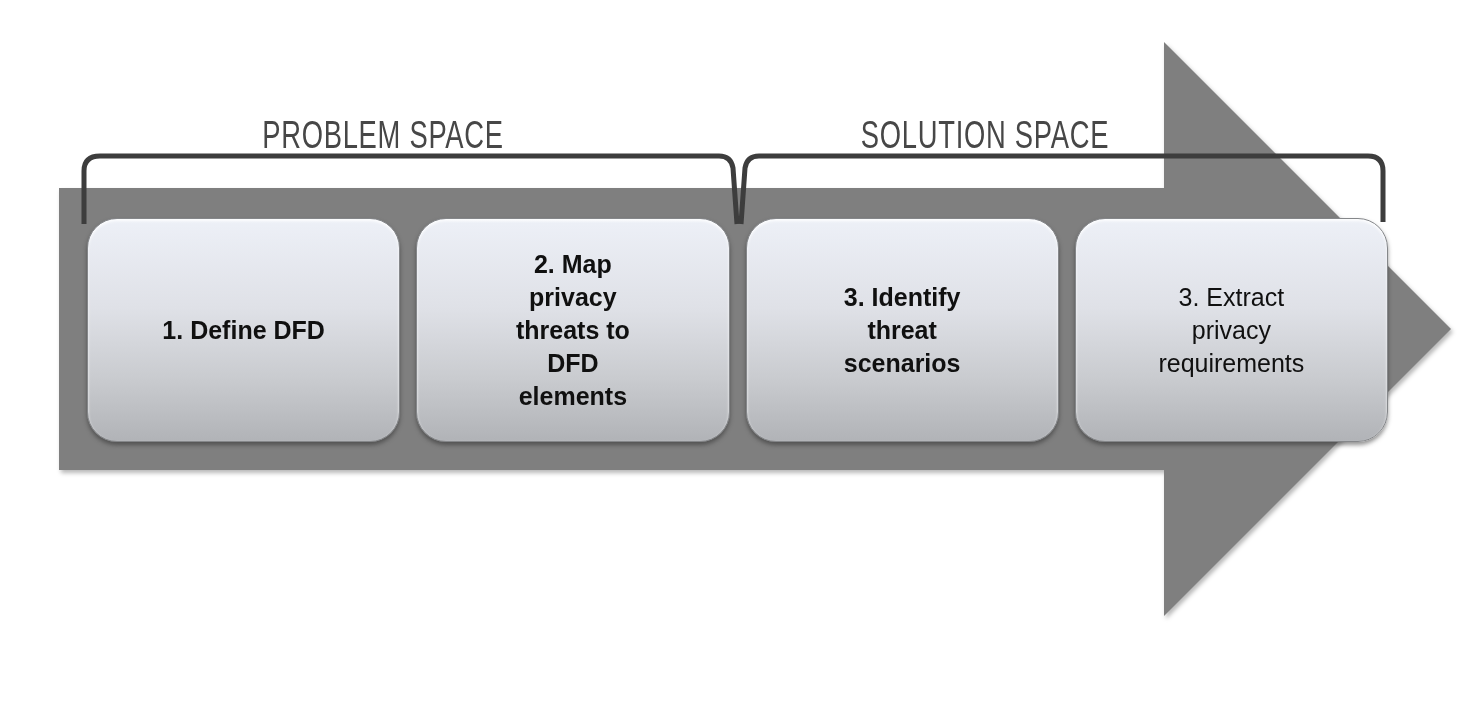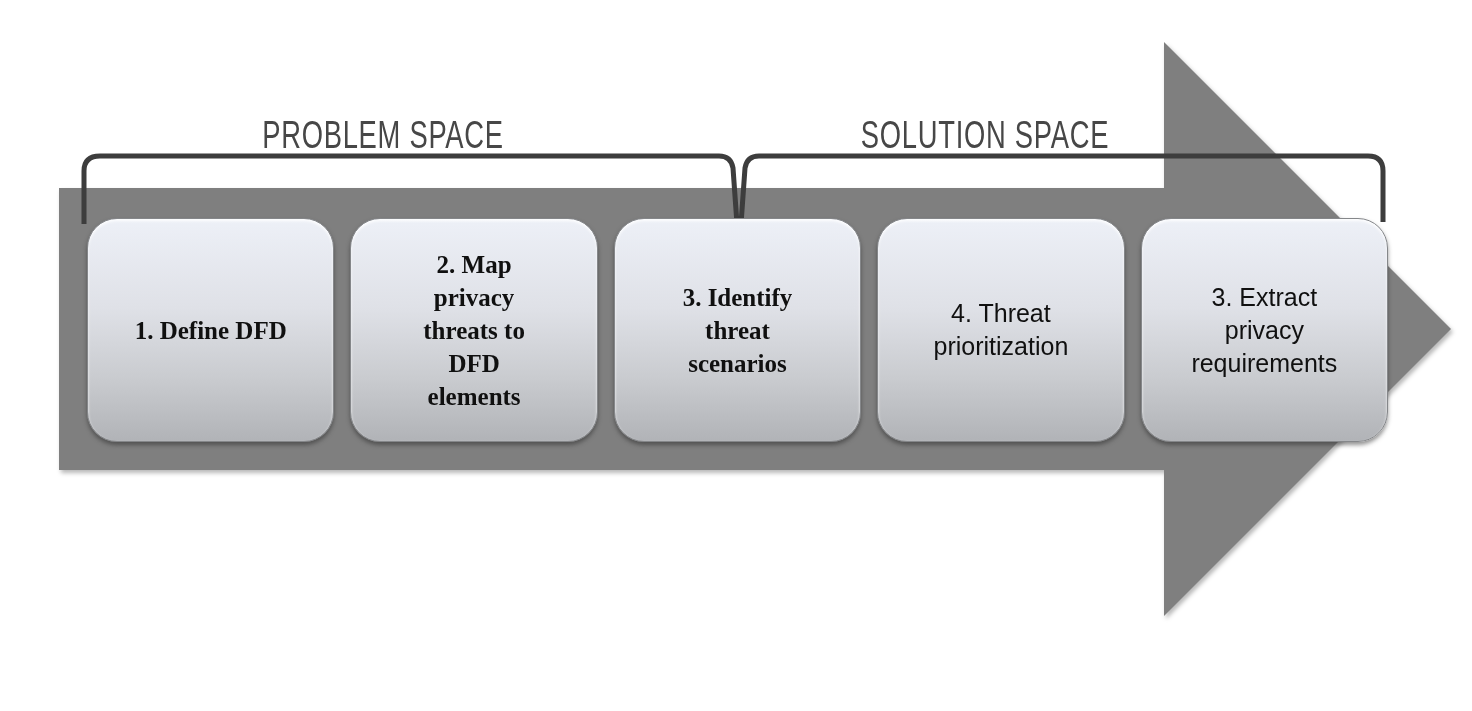--- a/index.html
+++ b/index.html
@@ -64,21 +64,21 @@
     padding: 0 10px;
     box-sizing: border-box;
   }
   .step-label {
     white-space: pre-line;
     text-align: center;
     font-size: 25px;
     line-height: 33px;
     color: var(--step-text, #101010);
   }
-  .step-box.bold .step-label { font-weight: bold; font-family: Liberation Serif, serif; }
+  .step-box.bold .step-label { font-weight: bold; }
 </style>
 </head>
 <body>
 
 <div class="canvas">
 
   <svg class="arrow-svg" viewBox="0 0 1472 711">
     <polygon class="arrow-shape" points="43,188 1148,188 1148,42 1435,329 1148,616 1148,470 43,470" fill="#7f7f7f"></polygon>
     <path class="bracket" d="M 68 224 L 68 171 Q 68 156 84 156 L 703 156 Q 715 156 717 168 L 721 224" stroke="#3d3d3d"></path>
     <path class="bracket" d="M 725 224 L 729 168 Q 731 156 743 156 L 1352 156 Q 1367 156 1367 171 L 1367 222" stroke="#3d3d3d"></path>
@@ -98,23 +98,19 @@
 threats to
 DFD
 elements</div>
     </div>
     <div class="step-box bold">
       <div class="step-label">3. Identify
 threat
 scenarios</div>
     </div>
     <div class="step-box">
-      <div class="step-label">4. Threat
-prioritization</div>
-    </div>
-    <div class="step-box">
       <div class="step-label">3. Extract
 privacy
 requirements</div>
     </div>
   </div>
 
 </div>
 
 </body></html>

